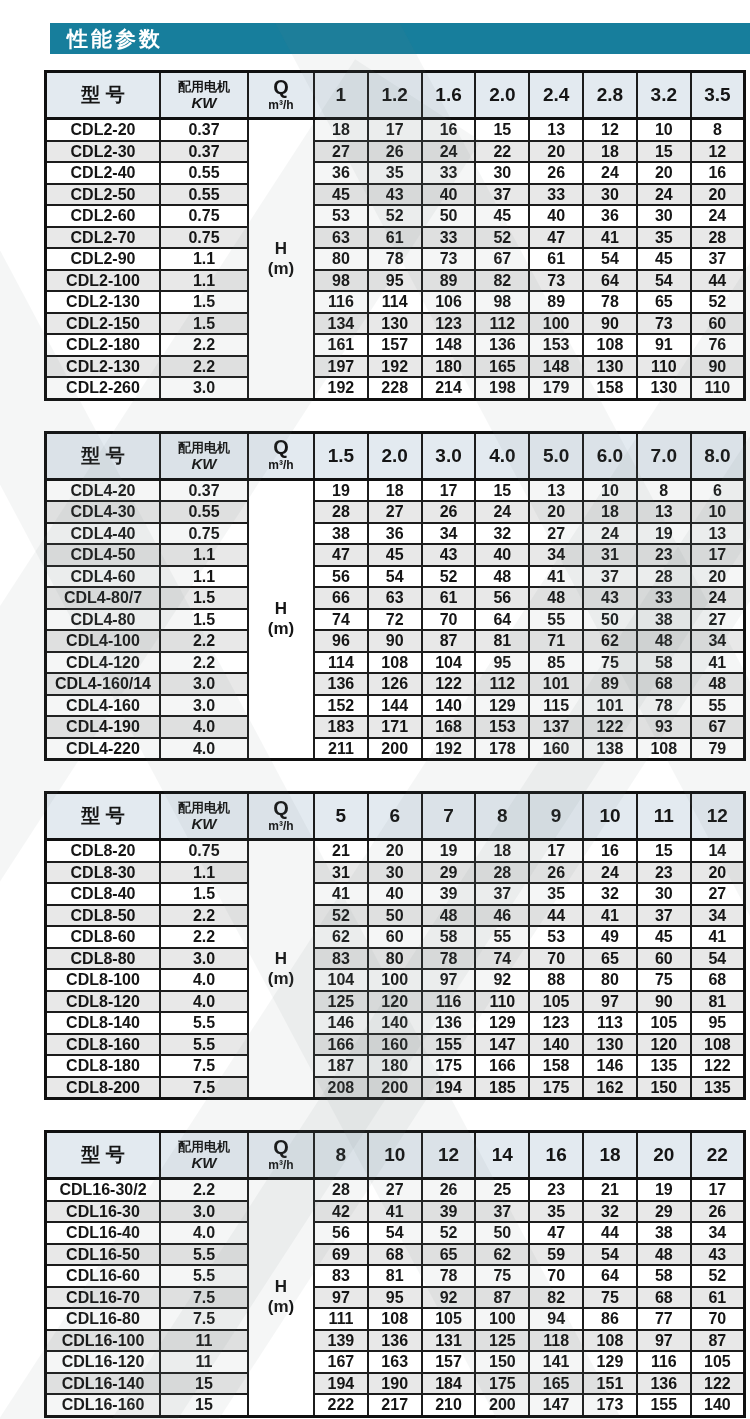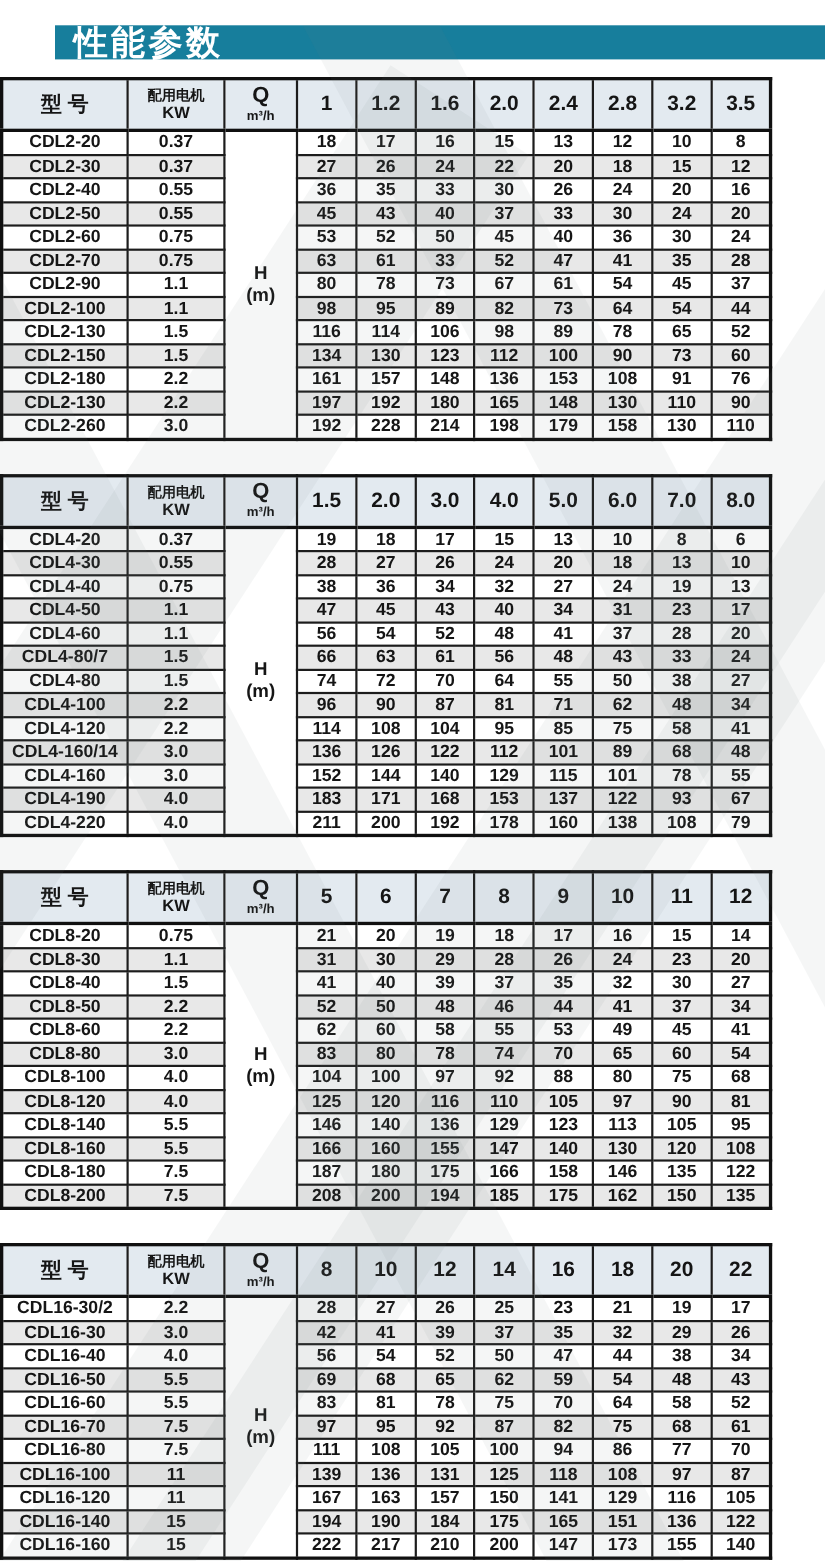--- a/index.html
+++ b/index.html
@@ -18,46 +18,46 @@
   .wm .b3 { left:420px;  top:-80px;  width:150px; height:1700px; transform:rotate(33deg); }
   .wm .b4 { left:660px;  top:-140px; width:110px; height:1700px; transform:rotate(-28deg); }
   .wm .b5 { left:280px;  top:300px;  width:90px;  height:1700px; transform:rotate(33deg); }
 
   
   .banner {
     margin:23px 0 0 50px; height:31px; background:#177e9c;
     display:flex; align-items:center;
   }
   .banner .title {
-    color:#ffffff; font-weight:bold; font-size:31px;
+    color:#ffffff; font-weight:bold; font-size:21px;
     padding-left:17px; letter-spacing:3px;
   }
 
-  .tables { width:702px; position:relative; z-index:1; }
+  .tables { margin-left:44px; width:702px; position:relative; z-index:1; }
 
   table.spec {
     border-collapse:collapse; table-layout:fixed;
     width:702px; margin-top:30px; background:#fff;
     border:3px solid #101010;
   }
   table.spec.first { margin-top:16px; }
 
   th, td {
     border:2px solid #1c1c1c; text-align:center; vertical-align:middle;
     padding:0; overflow:hidden; white-space:nowrap;
   }
   thead th {
     background:#e3eaf0; height:44px; font-weight:bold;
     border-bottom:3px solid #101010;
   }
   th.c-model { width:112px; font-size:19px; }
   th.c-kw    { width:86px; }
   th.c-q     { width:64px; }
   th.c-kw .l1 { display:block; font-size:13px; line-height:16px; }
-  th.c-kw .l2 { display:block; font-size:15px; line-height:16px; }
+  th.c-kw .l2 { display:block; font-size:15px; line-height:16px;font-style:italic; }
   th.c-q  .l1 { display:block; font-size:20px; line-height:19px; }
   th.c-q  .l2 { display:block; font-size:12px; line-height:16px; }
   th.c-flow   { font-size:19px; }
 
   tbody td { height:19.5px; font-size:16px; font-weight:bold; line-height:19px; }
   tbody tr:nth-child(even) td { background:#e8e8e8; }
   tbody td.h-cell {
     background:#ffffff; font-size:17px;
   }
   tbody td.h-cell span { display:block; line-height:20px; }

